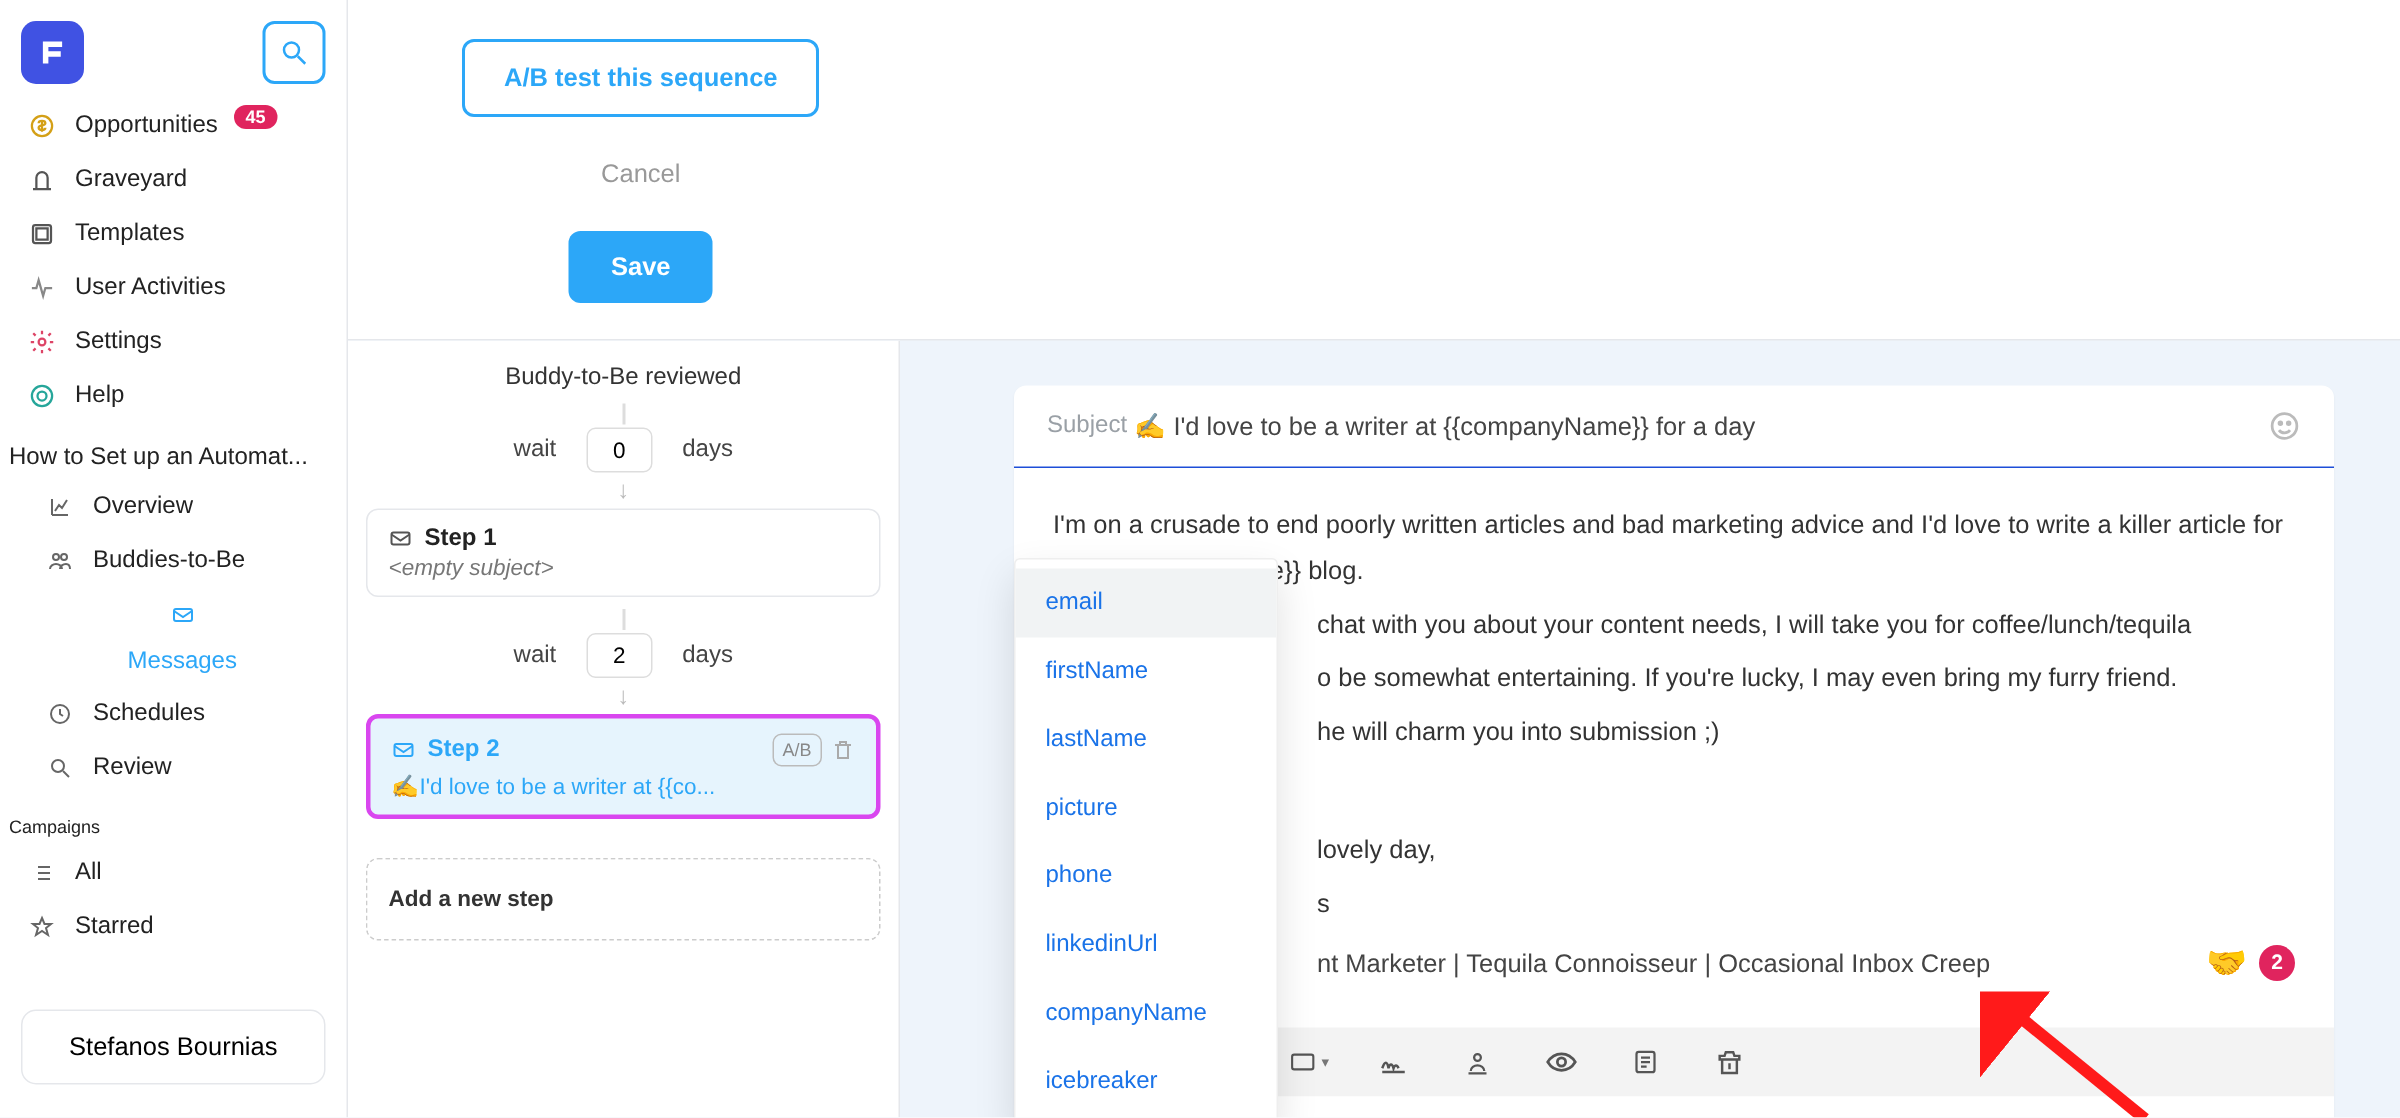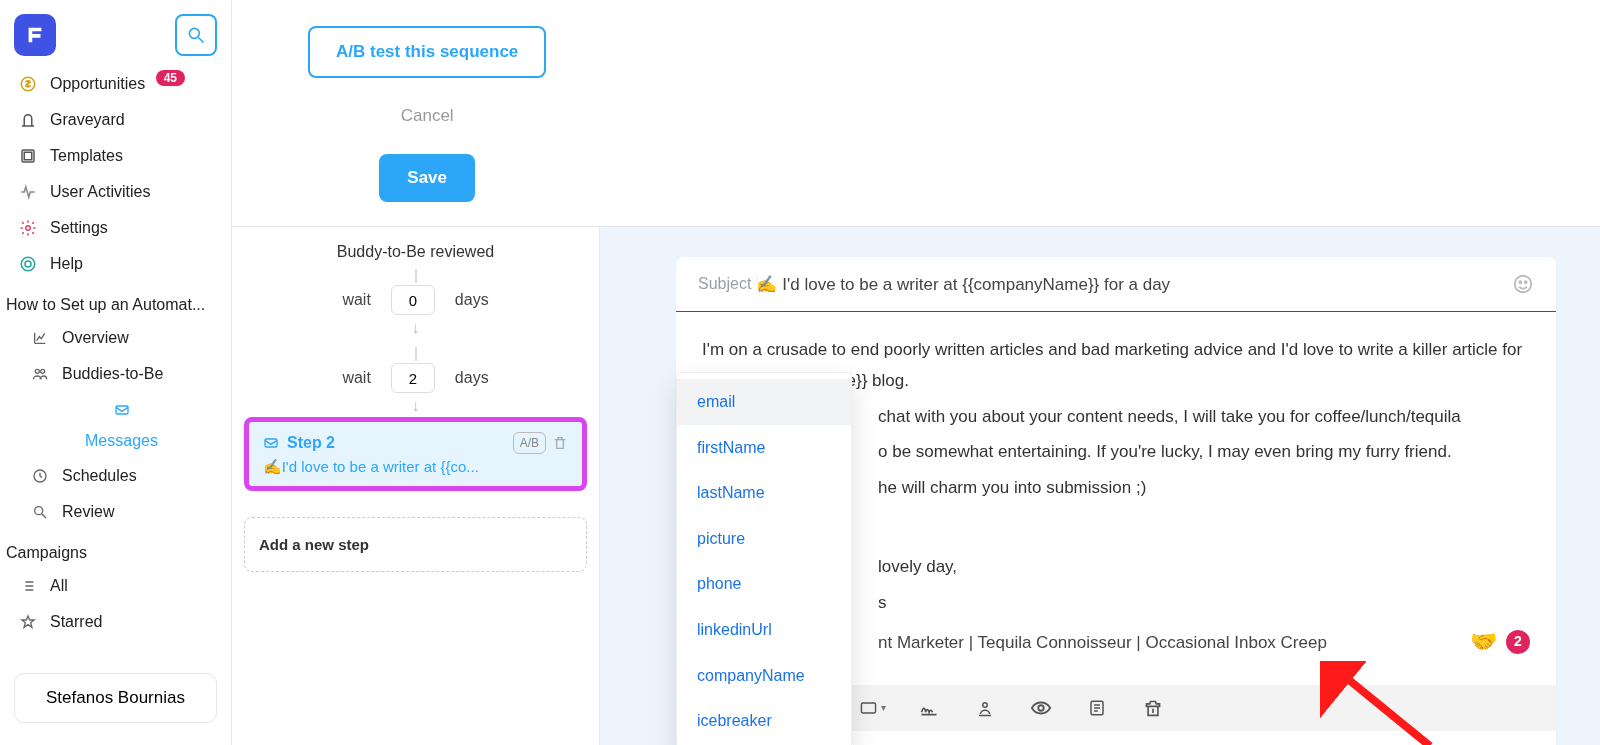--- a/index.html
+++ b/index.html
@@ -11,21 +11,21 @@
   .sidebar { width: 232px; min-width: 232px; border-right: 1px solid #E5E7EB; display: flex; flex-direction: column; padding: 8px 0; }
   .sb-top { display: flex; align-items: center; justify-content: space-between; padding: 6px 14px 10px 14px; }
   .logo { width: 42px; height: 42px; border-radius: 10px; background: #4052E3; display: flex; align-items: center; justify-content: center; color: #fff; font-weight: 800; font-size: 22px; }
   .search-btn { width: 42px; height: 42px; border: 2px solid #2CA7F8; border-radius: 8px; display: flex; align-items: center; justify-content: center; color: #2CA7F8; cursor: pointer; }
   .sb-item { display: flex; align-items: center; gap: 12px; padding: 8px 18px; font-size: 16px; color: #222; cursor: pointer; position: relative; }
   .sb-item .ic { width: 20px; height: 20px; display: flex; align-items: center; justify-content: center; color: #444; }
   .sb-item.active { color: #2CA7F8; flex-direction: column; }
   .sb-item.active .ic { color: #2CA7F8; }
   .badge { background: #E0245E; color: #fff; border-radius: 999px; font-size: 12px; padding: 1px 8px; font-weight: 700; position: absolute; right: 46px; top: 4px; }
   .sb-section-title { padding: 14px 10px 6px 6px; font-size: 16px; color: #222; white-space: nowrap; overflow: hidden; text-overflow: ellipsis; }
-  .sb-section-title.small { font-size: 16px; padding-left: 6px; }
+  .sb-section-title.small { font-size: 12px; padding-left: 6px; }
   .sb-sub { padding-left: 30px; }
   .sb-foot { margin-top: auto; padding: 14px; }
   .user-btn { width: 100%; border: 1px solid #E5E7EB; border-radius: 10px; padding: 14px 10px; background: #fff; font-size: 17px; cursor: pointer; }
 
   
   .main { flex: 1; display: flex; flex-direction: column; }
   .page-header { display: flex; align-items: center; justify-content: space-between; padding: 26px 44px 24px 76px; }
   .page-header h1 { font-size: 32px; font-weight: 600; letter-spacing: -0.5px; }
   .page-header .subtitle { font-size: 17px; margin-top: 6px; color: #222; font-weight: 500; }
   .hdr-actions { display: flex; align-items: center; gap: 28px; flex-direction: column; }
@@ -38,21 +38,21 @@
   
   .steps-col { width: 368px; min-width: 368px; background: #fff; border-right: 1px solid #E5E7EB; padding: 16px 12px; display: flex; flex-direction: column; align-items: center; }
   .reviewed-label { font-size: 16px; color: #333; margin-bottom: 8px; }
   .flow-line { width: 2px; height: 14px; background: #ddd; }
   .wait-row { display: flex; align-items: center; gap: 20px; font-size: 16px; color: #444; margin: 2px 0; }
   .wait-row input { width: 44px; height: 30px; border: 1px solid #ddd; border-radius: 6px; text-align: center; font-size: 15px; }
   .arrow-down { font-size: 16px; color: #bbb; margin: 2px 0; }
   .step-card { width: 100%; border: 1px solid #E5E7EB; border-radius: 8px; padding: 10px 14px; background: #fff; text-align: left; }
   .step-card .step-title { font-weight: 700; font-size: 16px; display: flex; align-items: center; gap: 8px; }
   .step-card .step-sub { font-style: italic; color: #777; font-size: 15px; margin-top: 2px; }
-  .step-card.active { border: 5px solid #d946ef; background: #E6F4FD; }
+  .step-card.active { border: 3px solid #d946ef; background: #E6F4FD; }
   .step-card.active .step-title { color: #2CA7F8; }
   .step-card.active .step-sub-text { color: #2CA7F8; }
   .step-card .row2 { display: flex; align-items: center; justify-content: space-between; }
   .step-tools { display: flex; align-items: center; gap: 6px; }
   .ab-chip { border: 1px solid #bbb; color: #888; border-radius: 6px; font-size: 12px; padding: 3px 6px; cursor: pointer; }
   .trash { color: #bbb; cursor: pointer; }
   .add-step { width: 100%; border: 1px dashed #ccc; border-radius: 8px; padding: 18px 14px; background: #fff; text-align: left; font-weight: 700; font-size: 15px; color: #333; margin-top: 26px; cursor: pointer; }
   .step-sub-text { font-size: 15px; color: #444; margin-top: 4px; white-space: nowrap; overflow: hidden; text-overflow: ellipsis; }
 
   
@@ -249,20 +249,32 @@
       <div class="steps-col">
         <div class="reviewed-label">Buddy-to-Be reviewed</div>
         <div class="flow-line"></div>
         <div class="wait-row">
           <span>wait</span>
           <input value="0" style="">
           <span>days</span>
         </div>
         <div class="arrow-down">↓</div>
 
+        <div class="step-card">
+          <div class="step-title">
+            <span>
+              <svg width="16" height="16" viewBox="0 0 24 24" fill="none" stroke="#555" stroke-width="2">
+                  <rect x="3" y="6" width="18" height="12" rx="2"></rect>
+                  <path d="M3 8l9 6 9-6"></path>
+                </svg>
+            </span>
+            <span>Step 1</span>
+          </div>
+          <div class="step-sub">&lt;empty subject&gt;</div>
+        </div>
 
         <div class="flow-line" style="margin-top:8px"></div>
         <div class="wait-row">
           <span>wait</span>
           <input value="2" style="">
           <span>days</span>
         </div>
         <div class="arrow-down">↓</div>
 
         <div class="step-card active">

